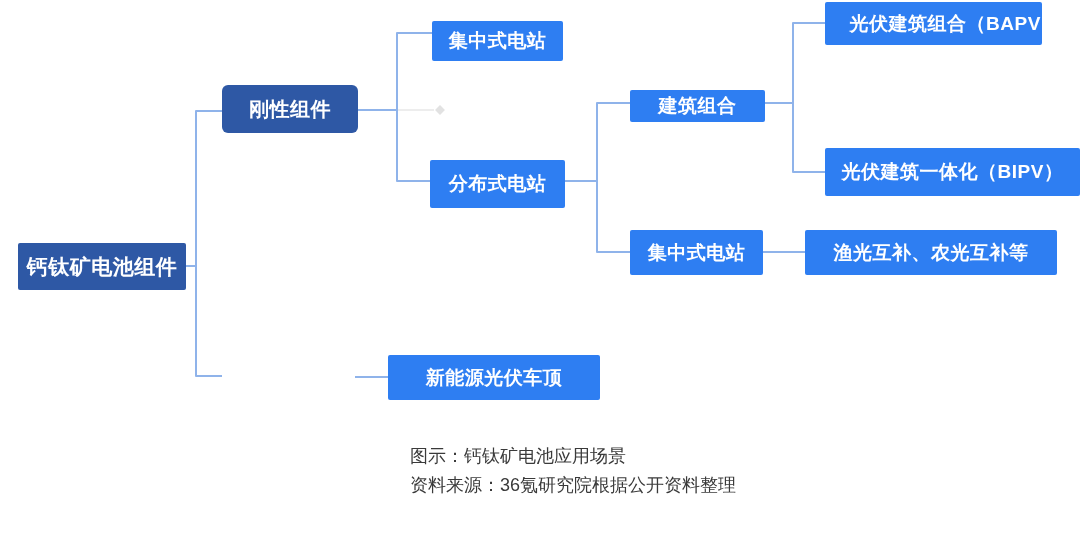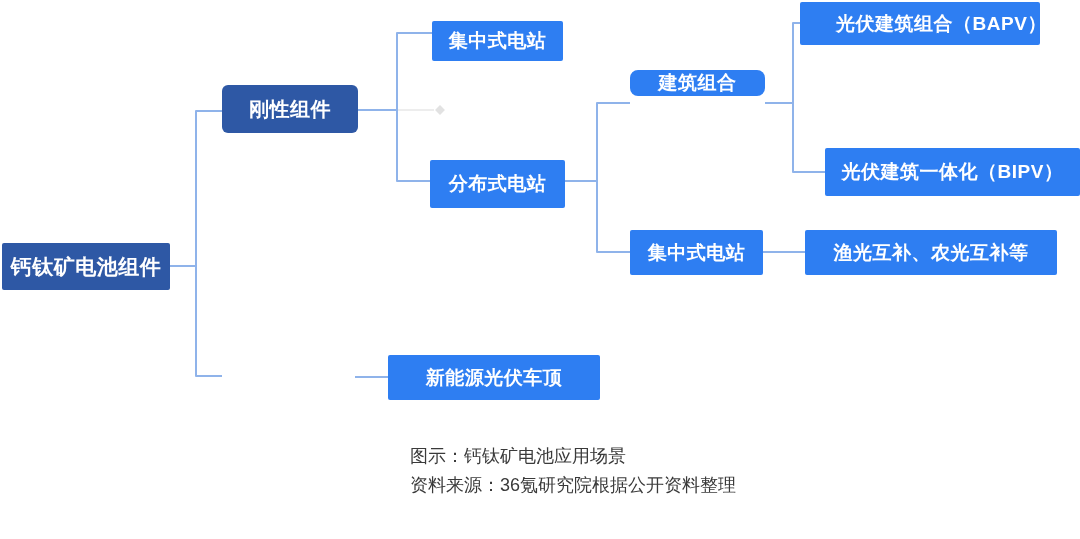--- a/index.html
+++ b/index.html
@@ -76,34 +76,34 @@
       <path d="M 765 103 H 793"></path>
 
       <path d="M 825 23 H 793 V 172 H 825"></path>
 
       <path d="M 763 252 H 805"></path>
 
       <path d="M 355 377 H 388"></path>
     </g>
   </svg>
 
-  <div class="node navy root-node" style="left:2px;   top:243px; width:168px; height:47px;">钙钛矿电池组件</div>
+  <div class="node navy root-node" style="left:18px;   top:243px; width:168px; height:47px;">钙钛矿电池组件</div>
 
   <div class="node navy level2" style="left:222px; top:85px;  width:136px; height:48px;">刚性组件</div>
 
 
   <div class="node blue leaf" style="left:432px; top:13px;  width:131px; height:40px;margin-top:8px;">集中式电站</div>
 
   <div class="node blue leaf" style="left:430px; top:160px; width:135px; height:48px;">分布式电站</div>
 
-  <div class="node blue leaf" style="left:630px; top:70px;  width:135px; height:26px;border-radius:8px;">建筑组合</div>
+  <div class="node blue leaf" style="left:630px; top:90px;  width:135px; height:32px;">建筑组合</div>
 
   <div class="node blue leaf" style="left:630px; top:230px; width:133px; height:45px;">集中式电站</div>
 
-  <div class="node blue leaf" style="left:800px; top:2px;   width:240px; height:43px;padding-left:43px;">光伏建筑组合（BAPV）</div>
+  <div class="node blue leaf" style="left:825px; top:2px;   width:217px; height:43px;padding-left:43px;">光伏建筑组合（BAPV）</div>
 
   <div class="node blue leaf" style="left:825px; top:148px; width:255px; height:48px;">光伏建筑一体化（BIPV）</div>
 
   <div class="node blue leaf" style="left:805px; top:230px; width:252px; height:45px;">渔光互补、农光互补等</div>
 
   <div class="node blue leaf" style="left:388px; top:355px; width:212px; height:45px;">新能源光伏车顶</div>
 
   <div class="caption">
     <div>图示：钙钛矿电池应用场景</div>
     <div>资料来源：36氪研究院根据公开资料整理</div>

